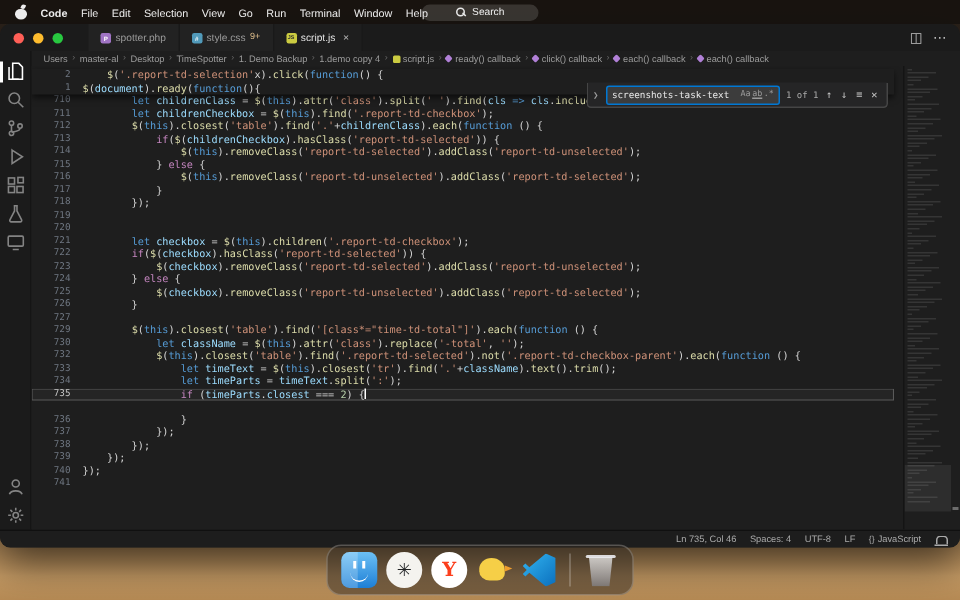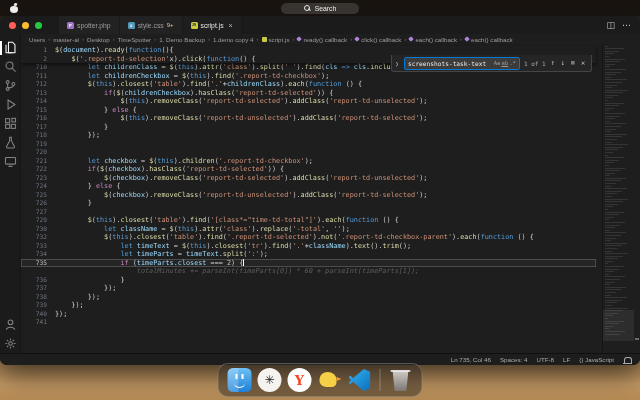--- a/index.html
+++ b/index.html
@@ -114,20 +114,32 @@
     clip-path:polygon(70% 0,100% 14%,100% 86%,70% 100%,20% 58%,8% 70%,0 62%,12% 50%,0 38%,8% 30%,20% 42%)}
   .di-trash::before{content:"";position:absolute;top:3px;left:3px;width:18px;height:20px;border-radius:2px;
     background:linear-gradient(180deg,rgba(240,240,240,.78),rgba(128,128,134,.75));clip-path:polygon(6% 0,94% 0,82% 100%,18% 100%)}
   .di-trash::after{content:"";position:absolute;top:1.5px;left:2px;width:20px;height:2.5px;background:rgba(235,235,240,.9);border-radius:1px}
 </style>
 </head>
 <body>
 
 <div class="menubar">
   <span class="apple"></span>
+  <span id="menu-items" style="display:flex;gap:9px">
+      <span class="mi mi-app">Code</span>
+      <span class="mi">File</span>
+      <span class="mi">Edit</span>
+      <span class="mi">Selection</span>
+      <span class="mi">View</span>
+      <span class="mi">Go</span>
+      <span class="mi">Run</span>
+      <span class="mi">Terminal</span>
+      <span class="mi">Window</span>
+      <span class="mi">Help</span>
+    </span>
   <div class="spot">
     <span class="mag"></span>
     <span>Search</span>
   </div>
 </div>
 
 <div class="window">
   <div class="titlebar">
     <div class="lights">
       <span class="light l-red"></span>
@@ -266,27 +278,27 @@
           <span class="bc-item">
             <span class="bc-sym"></span>
             <span>each() callback</span>
           </span>
         </div>
 
       <div class="editor">
         <div class="code-area" id="code-area">
             <div class="sticky-group">
               <div class="crow">
+                <span class="ln">2</span>
+                <span class="ccode"><span class="tk-t">    </span><span class="tk-f">$</span><span class="tk-t">(</span><span class="tk-s">'.report-td-selection'</span><span class="tk-t">x</span><span class="tk-t">).</span><span class="tk-f">click</span><span class="tk-t">(</span><span class="tk-k">function</span><span class="tk-t">() {</span></span>
+              </div>
+              <div class="crow">
                 <span class="ln">1</span>
                 <span class="ccode"><span class="tk-f">$</span><span class="tk-t">(</span><span class="tk-v">document</span><span class="tk-t">).</span><span class="tk-f">ready</span><span class="tk-t">(</span><span class="tk-k">function</span><span class="tk-t">(){</span></span>
               </div>
-              <div class="crow">
-                <span class="ln">2</span>
-                <span class="ccode"><span class="tk-t">    </span><span class="tk-f">$</span><span class="tk-t">(</span><span class="tk-s">'.report-td-selection'</span><span class="tk-t">x</span><span class="tk-t">).</span><span class="tk-f">click</span><span class="tk-t">(</span><span class="tk-k">function</span><span class="tk-t">() {</span></span>
-              </div>
             </div>
             <div class="crow">
               <span class="ln">710</span>
               <span class="ccode"><span class="tk-t">        </span><span class="tk-k">let</span><span class="tk-t"> </span><span class="tk-v">childrenClass</span><span class="tk-t"> = </span><span class="tk-f">$</span><span class="tk-t">(</span><span class="tk-k">this</span><span class="tk-t">).</span><span class="tk-f">attr</span><span class="tk-t">(</span><span class="tk-s">'class'</span><span class="tk-t">).</span><span class="tk-f">split</span><span class="tk-t">(</span><span class="tk-s">' '</span><span class="tk-t">).</span><span class="tk-f">find</span><span class="tk-t">(</span><span class="tk-v">cls</span><span class="tk-t"> </span><span class="tk-k">=&gt;</span><span class="tk-t"> </span><span class="tk-v">cls</span><span class="tk-t">.</span><span class="tk-f">includes</span><span class="tk-t">(</span><span class="tk-s">'parent'</span><span class="tk-t">)).</span><span class="tk-f">replace</span><span class="tk-t">(</span><span class="tk-r">/parent/</span><span class="tk-t">, </span><span class="tk-s">''</span><span class="tk-t">);</span></span>
             </div>
             <div class="crow">
               <span class="ln">711</span>
               <span class="ccode"><span class="tk-t">        </span><span class="tk-k">let</span><span class="tk-t"> </span><span class="tk-v">childrenCheckbox</span><span class="tk-t"> = </span><span class="tk-f">$</span><span class="tk-t">(</span><span class="tk-k">this</span><span class="tk-t">).</span><span class="tk-f">find</span><span class="tk-t">(</span><span class="tk-s">'.report-td-checkbox'</span><span class="tk-t">);</span></span>
             </div>
             <div class="crow">
@@ -372,21 +384,20 @@
             <div class="crow">
               <span class="ln">734</span>
               <span class="ccode"><span class="tk-t">                </span><span class="tk-k">let</span><span class="tk-t"> </span><span class="tk-v">timeParts</span><span class="tk-t"> = </span><span class="tk-v">timeText</span><span class="tk-t">.</span><span class="tk-f">split</span><span class="tk-t">(</span><span class="tk-s">':'</span><span class="tk-t">);</span></span>
             </div>
             <div class="crow cur">
               <span class="ln">735</span>
               <span class="ccode"><span class="tk-t">                </span><span class="tk-c">if</span><span class="tk-t"> (</span><span class="tk-v">timeParts</span><span class="tk-t">.</span><span class="tk-v">closest</span><span class="tk-t"> === </span><span class="tk-n">2</span><span class="tk-t">) {</span><span class="caret"></span></span>
             </div>
             <div class="crow">
               <span class="ln"></span>
-              <span class="ccode"><span class="tk-g">                    totalMinutes += parseInt(timeParts[0]) * 60 + parseInt(timeParts[1]);</span></span>
             </div>
             <div class="crow">
               <span class="ln">736</span>
               <span class="ccode"><span class="tk-t">                }</span></span>
             </div>
             <div class="crow">
               <span class="ln">737</span>
               <span class="ccode"><span class="tk-t">            });</span></span>
             </div>
             <div class="crow">

